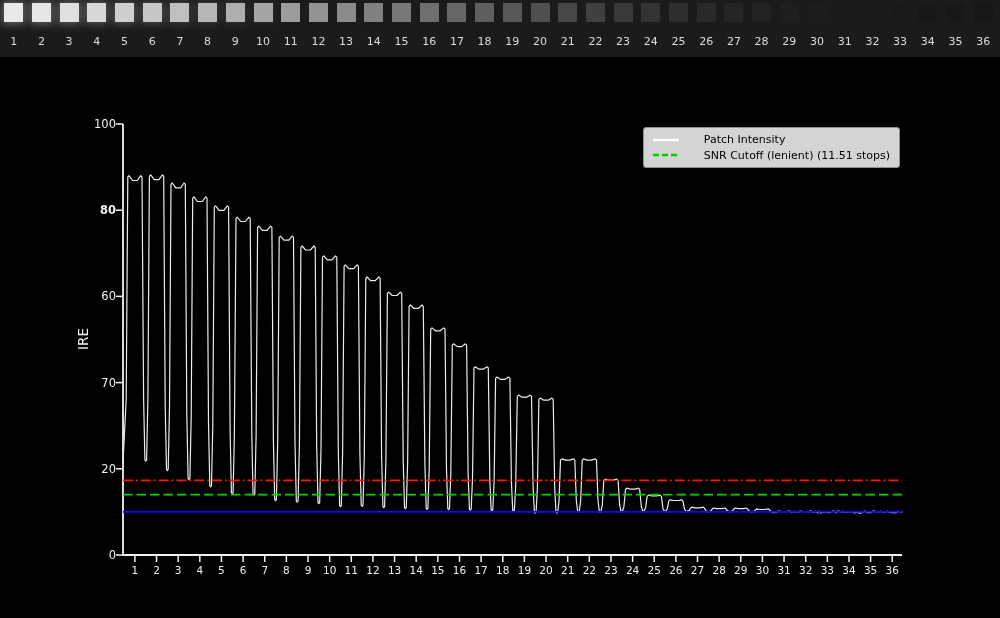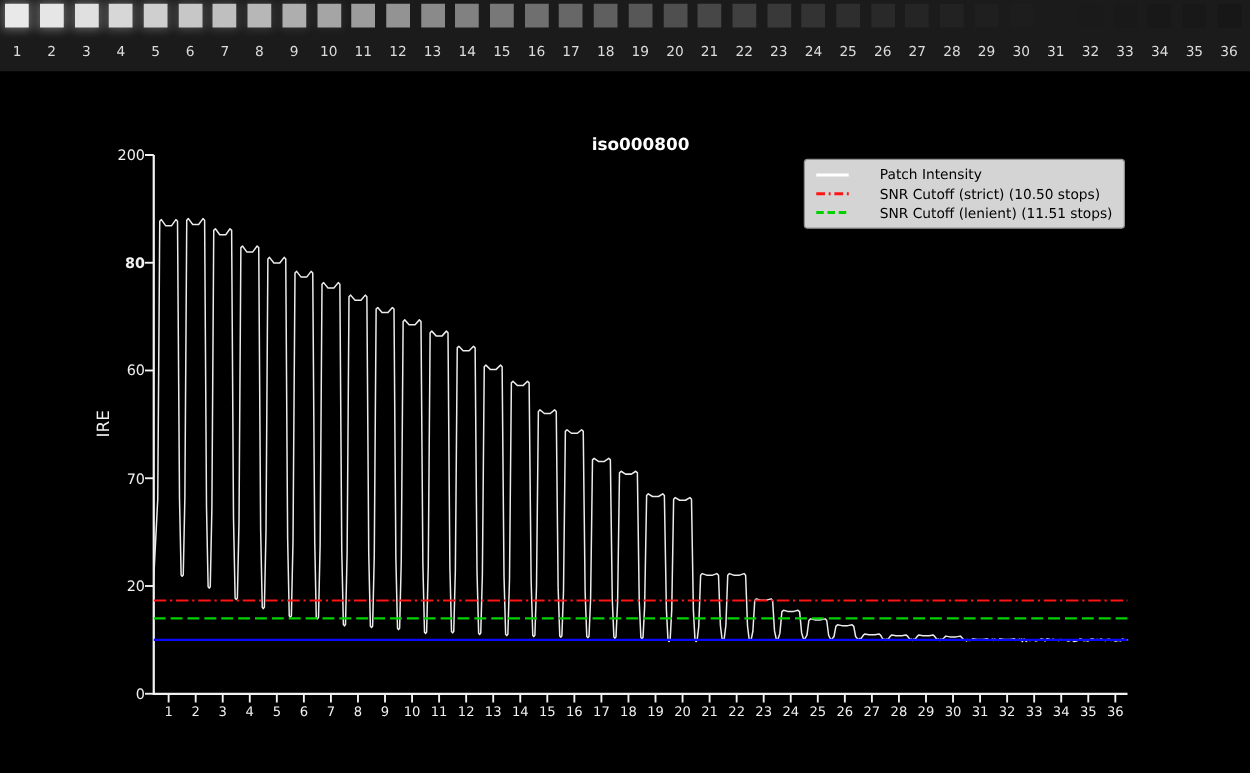--- a/index.html
+++ b/index.html
@@ -155,30 +155,29 @@
       <line x1="827.3458333333333" y1="498" x2="827.3458333333333" y2="505" stroke="#f2f2f2" stroke-width="1.5"></line>
       <line x1="848.9847222222221" y1="498" x2="848.9847222222221" y2="505" stroke="#f2f2f2" stroke-width="1.5"></line>
       <line x1="870.623611111111" y1="498" x2="870.623611111111" y2="505" stroke="#f2f2f2" stroke-width="1.5"></line>
       <line x1="892.2624999999999" y1="498" x2="892.2624999999999" y2="505" stroke="#f2f2f2" stroke-width="1.5"></line>
       <polyline points="123.0,405.3 126.2,342.3 127.8,120.0 129.1,118.7 132.5,123.5 137.3,123.5 140.7,118.7 142.0,120.0 143.6,341.3 144.9,403.0 145.7,404.0 146.6,403.0 147.9,341.1 149.4,119.2 150.7,117.9 154.2,122.6 158.9,122.6 162.4,117.9 163.7,119.2 165.2,348.5 166.5,412.4 167.4,413.5 168.2,412.4 169.5,350.3 171.0,127.3 172.3,126.0 175.8,130.8 180.6,130.8 184.0,126.0 185.3,127.3 186.8,357.3 188.1,421.5 189.0,422.6 189.9,421.5 191.2,360.4 192.7,141.1 194.0,139.8 197.4,144.5 202.2,144.5 205.7,139.8 207.0,141.1 208.5,366.1 209.8,428.8 210.6,429.9 211.5,428.8 212.8,368.1 214.3,150.2 215.6,148.9 219.1,153.4 223.8,153.4 227.3,148.9 228.6,150.2 230.1,373.5 231.4,435.7 232.3,436.8 233.1,435.7 234.4,375.9 236.0,161.4 237.3,160.1 240.7,164.5 245.5,164.5 248.9,160.1 250.2,161.4 251.8,376.9 253.0,437.0 253.9,438.1 254.8,437.0 256.1,378.9 257.6,170.4 258.9,169.1 262.4,173.4 267.1,173.4 270.6,169.1 271.9,170.4 273.4,383.3 274.7,442.6 275.6,443.7 276.4,442.6 277.7,385.5 279.2,180.4 280.5,179.1 284.0,183.2 288.8,183.2 292.2,179.1 293.5,180.4 295.0,386.5 296.3,443.9 297.2,445.0 298.1,443.9 299.4,388.7 300.9,190.3 302.2,189.0 305.6,193.0 310.4,193.0 313.9,189.0 315.2,190.3 316.7,390.0 318.0,445.6 318.8,446.7 319.7,445.6 321.0,392.2 322.5,200.2 323.8,198.9 327.3,202.8 332.0,202.8 335.5,198.9 336.8,200.2 338.3,394.5 339.6,448.7 340.5,449.7 341.3,448.7 342.6,396.5 344.1,209.2 345.4,207.9 348.9,211.7 353.7,211.7 357.1,207.9 358.4,209.2 359.9,396.2 361.2,448.2 362.1,449.3 363.0,448.2 364.3,398.9 365.8,221.3 367.1,220.0 370.5,223.6 375.3,223.6 378.8,220.0 380.1,221.3 381.6,399.9 382.9,449.5 383.7,450.6 384.6,449.5 385.9,403.2 387.4,236.4 388.7,235.1 392.2,238.5 396.9,238.5 400.4,235.1 401.7,236.4 403.2,403.9 404.5,450.4 405.4,451.5 406.3,450.4 407.6,406.7 409.1,249.3 410.4,248.0 413.8,251.3 418.6,251.3 422.0,248.0 423.3,249.3 424.9,407.4 426.2,451.2 427.0,452.3 427.9,451.2 429.2,412.4 430.7,272.2 432.0,270.9 435.5,273.8 440.2,273.8 443.7,270.9 445.0,272.2 446.5,412.7 447.8,451.7 448.7,452.7 449.5,451.7 450.8,416.2 452.3,288.1 453.6,286.8 457.1,289.6 461.9,289.6 465.3,286.8 466.6,288.1 468.1,416.6 469.4,452.1 470.3,453.2 471.2,452.1 472.5,421.6 474.0,310.9 475.3,309.7 478.7,312.1 483.5,312.1 487.0,309.7 488.3,310.9 489.8,421.9 491.1,452.5 491.9,453.6 492.8,452.5 494.1,424.2 495.6,321.3 496.9,320.0 500.4,322.3 505.1,322.3 508.6,320.0 509.9,321.3 511.4,424.5 512.7,453.0 513.6,454.0 514.4,453.0 515.7,428.5 517.3,339.4 518.6,338.1 522.0,340.2 526.8,340.2 530.2,338.1 531.5,339.4 533.1,430.2 534.4,455.1 535.2,456.2 536.1,455.1 537.4,430.9 538.9,342.4 540.2,341.1 543.7,343.2 548.4,343.2 551.9,341.1 553.2,342.4 554.7,430.9 556.0,455.1 556.9,456.2 557.7,455.1 559.0,444.2 560.5,403.2 561.8,401.9 565.3,403.1 570.1,403.1 573.5,401.9 574.8,403.2 576.3,443.2 577.6,453.8 578.5,454.9 579.4,453.8 580.7,443.2 582.2,403.2 583.5,401.9 586.9,403.1 591.7,403.1 595.2,401.9 596.5,403.2 598.0,443.6 599.3,454.3 600.1,455.3 601.0,454.3 602.3,448.0 603.8,423.4 605.1,422.1 608.6,423.1 613.3,423.1 616.8,422.1 618.1,423.4 619.6,447.7 620.9,453.8 621.8,454.9 622.6,453.8 623.9,449.7 625.5,432.5 626.8,431.2 630.2,432.1 635.0,432.1 638.4,431.2 639.7,432.5 641.3,449.3 642.5,453.4 643.4,454.5 644.3,453.4 645.6,450.9 647.1,439.4 648.4,438.1 651.9,438.9 656.6,438.9 660.1,438.1 661.4,439.4 662.9,451.2 664.2,453.8 665.1,454.9 665.9,453.8 667.2,452.2 668.7,444.1 670.0,442.8 673.5,443.5 678.3,443.5 681.7,442.8 683.0,444.1 684.5,452.2 685.8,453.8 686.7,454.9 687.6,453.8 688.9,453.9 690.4,451.5 691.7,450.2 695.1,450.8 699.9,450.8 703.4,450.2 704.7,451.5 706.2,454.2 707.5,454.3 708.3,455.3 709.2,454.3 710.5,454.4 712.0,452.3 713.3,451.0 716.8,451.6 721.5,451.6 725.0,451.0 726.3,452.3 727.8,454.4 729.1,454.3 730.0,455.3 730.8,454.3 732.1,454.4 733.6,452.3 734.9,451.0 738.4,451.6 743.2,451.6 746.6,451.0 747.9,452.3 749.4,454.4 750.7,454.3 751.6,455.3 752.5,454.3 753.8,454.6 755.3,453.2 756.6,451.9 760.0,452.5 764.8,452.5 768.3,451.9 769.6,453.2 771.1,454.9 772.4,454.7 773.2,455.8 774.1,454.7 775.4,455.4 776.9,455.3 778.2,454.0 781.7,454.6 786.4,454.6 789.9,454.0 791.2,455.3 792.7,455.0 794.0,454.3 794.9,455.3 795.8,454.3 797.1,455.0 798.6,455.3 799.9,454.0 803.3,454.6 808.1,454.6 811.5,454.0 812.8,455.3 814.4,455.0 815.7,454.3 816.5,455.3 817.4,454.3 817.8,456.2 819.3,454.2 820.9,456.1 822.4,455.0 823.9,455.4 825.4,455.2 826.9,454.8 828.4,455.8 829.9,455.5 831.5,455.0 833.0,454.1 834.5,454.4 836.0,455.8 837.5,454.0 839.5,454.4 841.0,455.2 842.5,454.2 844.0,455.3 845.5,454.8 847.0,455.5 848.6,454.6 850.1,455.0 851.6,454.8 853.1,455.3 854.6,455.9 856.1,455.5 857.6,455.1 859.2,456.2 861.1,455.8 862.6,455.3 864.1,454.1 865.6,454.6 867.2,455.6 868.7,455.3 870.2,455.8 871.7,455.0 873.2,454.1 874.7,454.2 876.2,455.2 877.8,454.5 879.3,454.9 880.8,454.2 882.7,455.0 884.3,455.5 885.8,454.5 887.3,454.3 888.8,455.4 890.3,454.9 891.8,455.7 893.3,455.7 894.9,455.3 896.4,455.7 897.9,454.2 899.4,454.8 900.9,455.1 902.0,454.9" fill="none" stroke="#ebebeb" stroke-width="1.2" stroke-linejoin="round" stroke-linecap="round"></polyline>
       <line x1="123" y1="423.437" x2="902" y2="423.437" stroke="#ff1414" stroke-width="1.7" stroke-dasharray="10 3 1.8 3"></line>
       <line x1="123" y1="437.65999999999997" x2="902" y2="437.65999999999997" stroke="#00d200" stroke-width="1.7" stroke-dasharray="9.5 4"></line>
       <line x1="123" y1="454.9" x2="902" y2="454.9" stroke="#0a0aff" stroke-width="1.7"></line>
     </svg>
 
-  <div id="title">iso000800</div>
   <div id="ylabel">IRE</div>
 
   <div id="yticklabels">
       <div class="ytick" style="top: 498px;">0</div>
       <div class="ytick" style="top: 411.8px;">20</div>
       <div class="ytick" style="top: 325.6px;">70</div>
       <div class="ytick" style="top: 239.4px;">60</div>
       <div class="ytick" style="top: 153.2px; font-weight: bold;">80</div>
-      <div class="ytick" style="top: 67px;">200</div>
+      <div class="ytick" style="top: 67px;">100</div>
     </div>
   <div id="xticklabels">
       <div class="xtick" style="left: 134.901px; top: 507px;">1</div>
       <div class="xtick" style="left: 156.54px; top: 507px;">2</div>
       <div class="xtick" style="left: 178.179px; top: 507px;">3</div>
       <div class="xtick" style="left: 199.818px; top: 507px;">4</div>
       <div class="xtick" style="left: 221.457px; top: 507px;">5</div>
       <div class="xtick" style="left: 243.096px; top: 507px;">6</div>
       <div class="xtick" style="left: 264.735px; top: 507px;">7</div>
       <div class="xtick" style="left: 286.374px; top: 507px;">8</div>
@@ -214,24 +213,18 @@
 
   <div id="legend" style="background: rgb(212, 212, 212);">
       <div class="lrow">
         <svg width="28" height="10">
           <line x1="1" y1="5" x2="27" y2="5" stroke="#ffffff" stroke-width="2.4"></line>
         </svg>
         <span>Patch Intensity</span>
       </div>
       <div class="lrow">
         <svg width="28" height="10">
-          <line x1="1" y1="5" x2="27" y2="5" stroke="#ff1414" stroke-width="2.4" stroke-dasharray="7 3 1.5 3"></line>
-        </svg>
-        <span>SNR Cutoff (strict) (10.50 stops)</span>
-      </div>
-      <div class="lrow">
-        <svg width="28" height="10">
           <line x1="1" y1="5" x2="27" y2="5" stroke="#00d200" stroke-width="2.4" stroke-dasharray="6 3"></line>
         </svg>
         <span>SNR Cutoff (lenient) (11.51 stops)</span>
       </div>
     </div>
 </div>
 
 </body></html>

